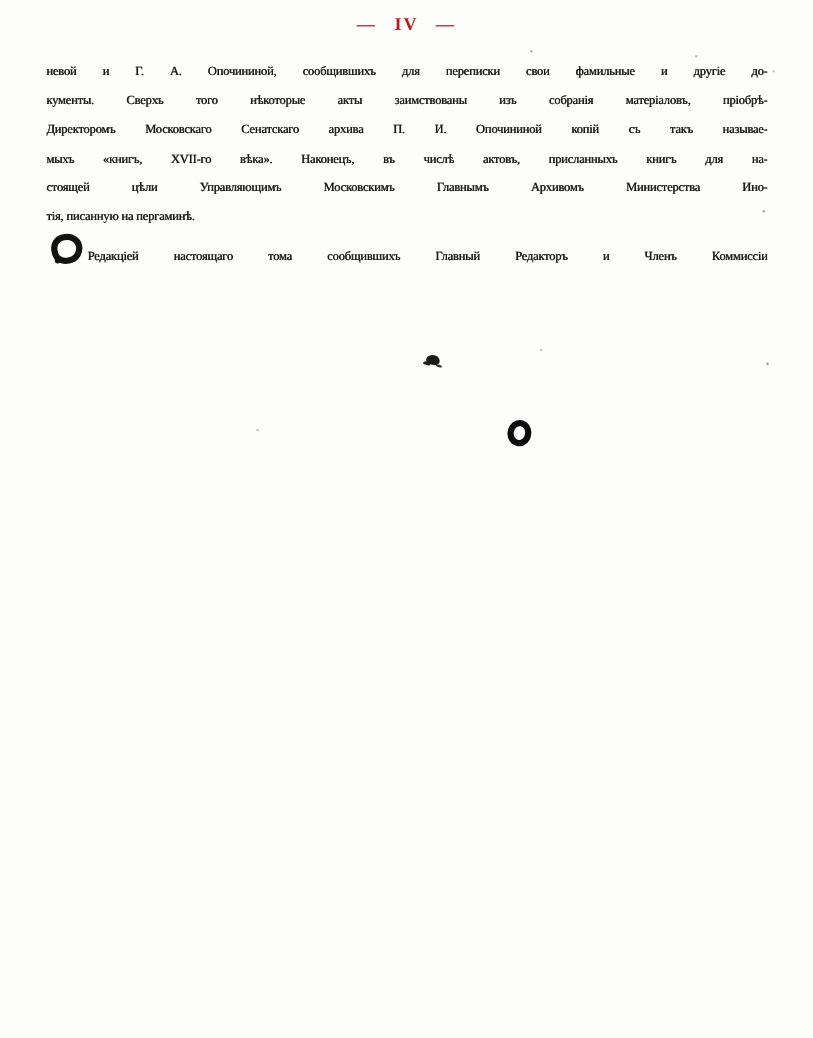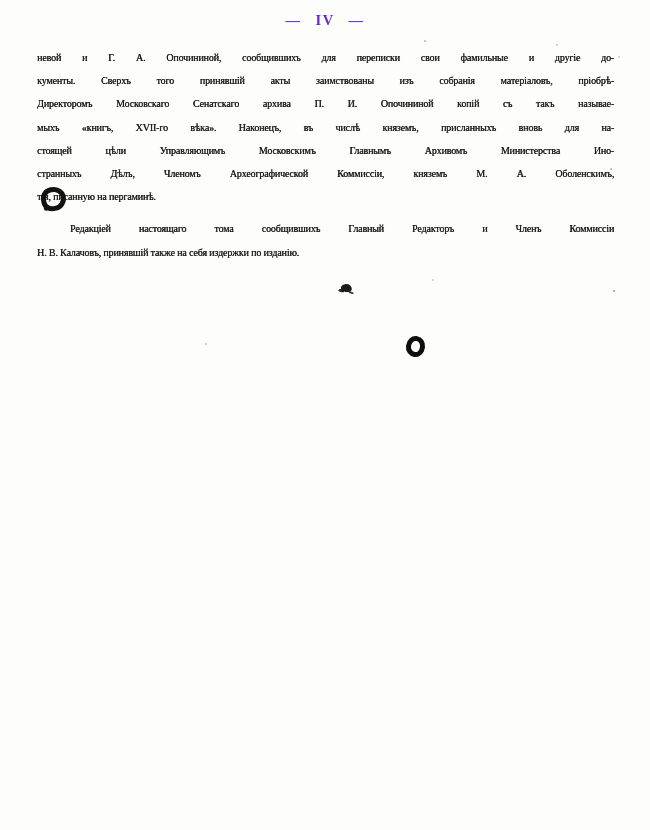--- a/index.html
+++ b/index.html
@@ -19,21 +19,21 @@
   .page-header {
     position: absolute;
     top: 12px;
     left: 0;
     width: 100%;
     text-align: center;
     font-size: 14.5px;
     font-weight: bold;
     letter-spacing: 1.5px;
     word-spacing: 9px;
-    color: #6d28d9;
+    color: #b91c1c;
   }
   .text-block {
     position: absolute;
     left: 37px;
     top: 46px;
     width: 577px;
   }
   .line {
     height: 23.2px;
     line-height: 23.2px;
@@ -123,31 +123,29 @@
 <body>
 
 <div class="page">
 
   <div class="page-header">— IV —</div>
 
   <div class="text-block">
 
     <div class="paragraph">
       <div class="line">невой и Г. А. Опочининой, сообщившихъ для переписки свои фамильные и другіе до-</div>
-      <div class="line">кументы. Сверхъ того принявшій акты заимствованы изъ собранія матеріаловъ, пріобрѣ-</div>
+      <div class="line">кументы. Сверхъ того нѣкоторые акты заимствованы изъ собранія матеріаловъ, пріобрѣ-</div>
       <div class="line">Директоромъ Московскаго Сенатскаго архива П. И. Опочининой копій съ такъ называе-</div>
-      <div class="line">мыхъ «книгъ, XVII-го вѣка». Наконецъ, въ числѣ княземъ, присланныхъ вновь для на-</div>
+      <div class="line">мыхъ «книгъ, XVII-го вѣка». Наконецъ, въ числѣ актовъ, присланныхъ книгъ для на-</div>
       <div class="line">стоящей цѣли Управляющимъ Московскимъ Главнымъ Архивомъ Министерства Ино-</div>
-      <div class="line">странныхъ Дѣлъ, Членомъ Археографической Коммиссіи, княземъ М. А. Оболенскимъ,</div>
       <div class="line last">тія, писанную на пергаминѣ.</div>
     </div>
 
     <div class="paragraph para-2">
       <div class="line indented">Редакціей настоящаго тома сообщившихъ Главный Редакторъ и Членъ Коммиссіи</div>
-      <div class="line last">Н. В. Калачовъ, принявшій также на себя издержки по изданію.</div>
     </div>
 
   </div>
 
   <div class="blot-ring-1"></div>
   <div class="blot-smudge"></div>
   <div class="blot-ring-2"></div>
   <div class="specks"></div>
 
 </div>

